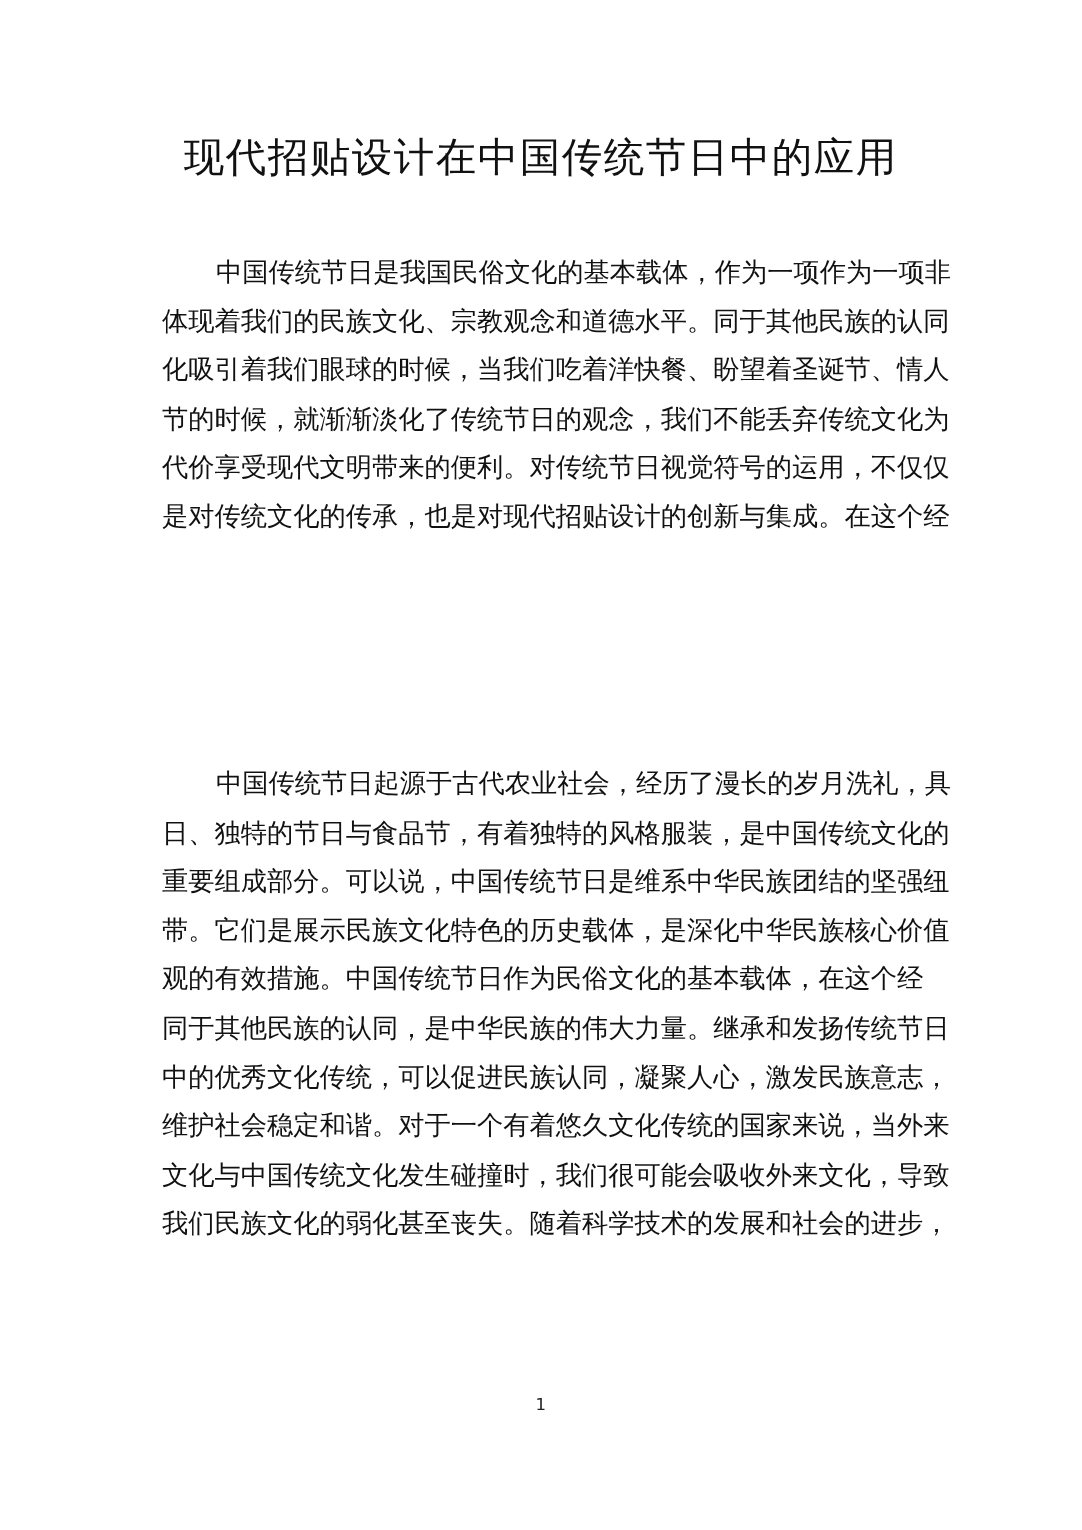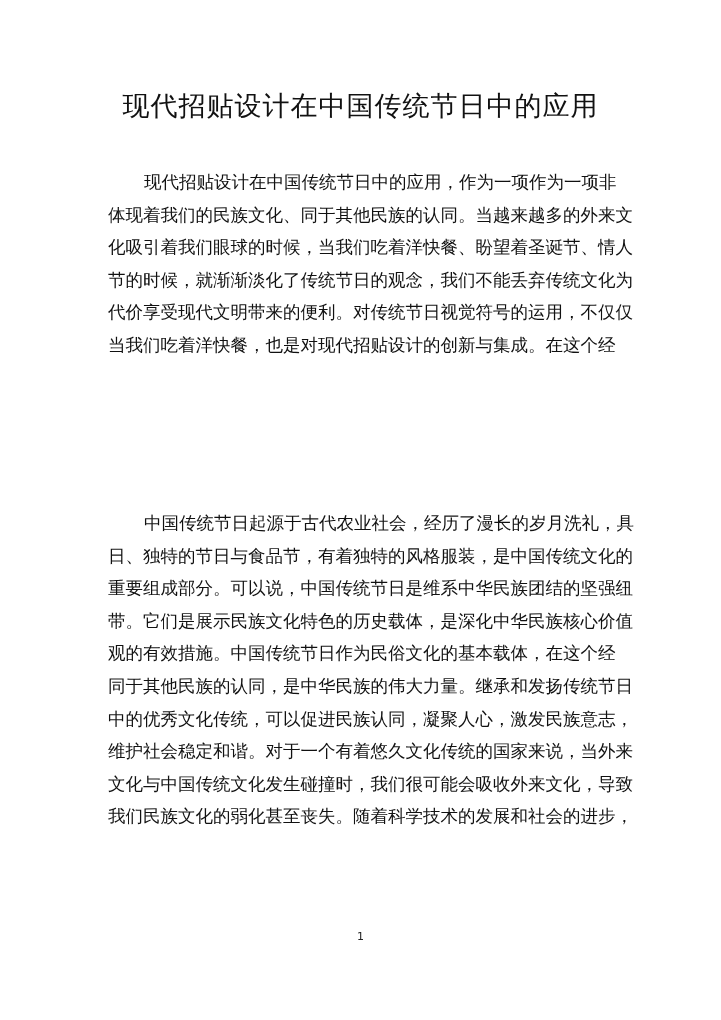--- a/index.html
+++ b/index.html
@@ -18,26 +18,26 @@
   .page-num { position:absolute; left:0; top:930px; width:721px; text-align:center;
               font-size:11px; color:#222; font-family:"DejaVu Sans","Liberation Sans",sans-serif; }
 </style>
 </head>
 <body>
 
 <div class="page">
   <div class="title">现代招贴设计在中国传统节日中的应用</div>
 
   <div class="para" id="p1">
-    <span class="line indent">现代招贴设计在中国传统节日中的应用，作为一项作为一项非</span>
-    <span class="line">体现着我们的民族文化、同于其他民族的认同。当越来越多的外来文</span>
+    <span class="line indent">中国传统节日是我国民俗文化的基本载体，作为一项作为一项非</span>
+    <span class="line">体现着我们的民族文化、宗教观念和道德水平。同于其他民族的认同</span>
     <span class="line">化吸引着我们眼球的时候，当我们吃着洋快餐、盼望着圣诞节、情人</span>
     <span class="line">节的时候，就渐渐淡化了传统节日的观念，我们不能丢弃传统文化为</span>
     <span class="line">代价享受现代文明带来的便利。对传统节日视觉符号的运用，不仅仅</span>
-    <span class="line">当我们吃着洋快餐，也是对现代招贴设计的创新与集成。在这个经</span>
+    <span class="line">是对传统文化的传承，也是对现代招贴设计的创新与集成。在这个经</span>
   </div>
 
   <div class="para" id="p2">
     <span class="line indent">中国传统节日起源于古代农业社会，经历了漫长的岁月洗礼，具</span>
     <span class="line">日、独特的节日与食品节，有着独特的风格服装，是中国传统文化的</span>
     <span class="line">重要组成部分。可以说，中国传统节日是维系中华民族团结的坚强纽</span>
     <span class="line">带。它们是展示民族文化特色的历史载体，是深化中华民族核心价值</span>
     <span class="line">观的有效措施。中国传统节日作为民俗文化的基本载体，在这个经</span>
     <span class="line">同于其他民族的认同，是中华民族的伟大力量。继承和发扬传统节日</span>
     <span class="line">中的优秀文化传统，可以促进民族认同，凝聚人心，激发民族意志，</span>

